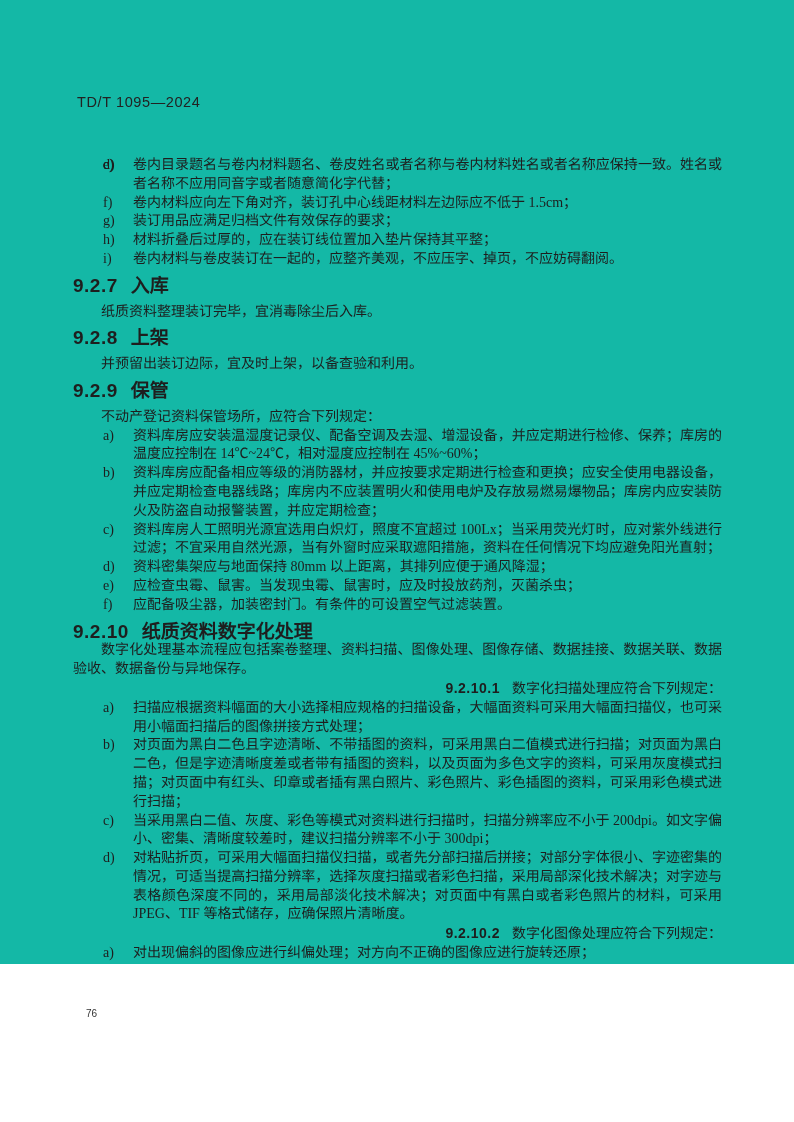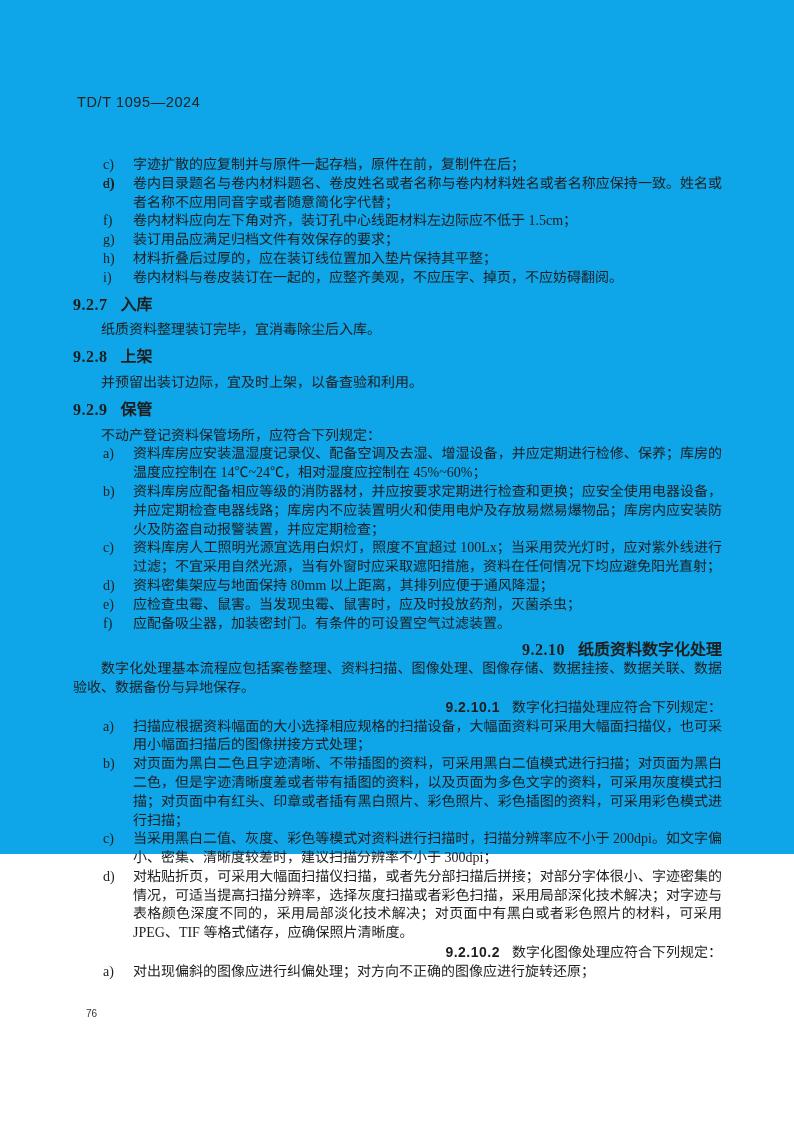--- a/index.html
+++ b/index.html
@@ -4,40 +4,40 @@
 <style>
   html,body{margin:0;padding:0;}
   body{
     width:794px;height:1122px;
     background:#ffffff;
     font-family:"Liberation Serif", serif;
     color:#1e1e1e;
     position:relative;
     overflow:hidden;
   }
-  .page{position:relative;width:794px;height:854px;background:#0ea5e9;}
+  .page{position:relative;width:794px;height:964px;background:#14b8a6;}
   .running-header{
     position:absolute;left:77px;top:94px;
     font-family:"Liberation Sans", sans-serif;
     font-size:14.5px;letter-spacing:0.6px;color:#222;
   }
   .content{
     position:absolute;left:73px;top:156px;width:649px;
     font-size:14px;line-height:18.8px;
     text-align:justify;
   }
   .li{position:relative;padding-left:60px;}
   .li-label{position:absolute;left:30px;top:0;}
   .para{margin:0;text-indent:2em;}
   .h3{
-    font-family:Liberation Serif, serif;
-    font-weight:bold;font-size:16px;
+    font-family:Liberation Sans, sans-serif;
+    font-weight:bold;font-size:19px;
     margin:8px 0 7px;text-align:left;
   }
-  .h3.tight{margin-bottom:0;text-align:right;}
+  .h3.tight{margin-bottom:0;}
   .h3 .h-num{margin-right:13px;letter-spacing:0.5px;}
   .h4{margin:0;text-align:right;}
   .h4 .h-num{
     font-family:"Liberation Sans", sans-serif;
     font-weight:bold;margin-right:12px;letter-spacing:0.5px;
   }
   .page-number{
     position:absolute;left:86px;top:1008px;
     font-family:"Liberation Sans", sans-serif;
     font-size:10px;color:#333;
@@ -48,21 +48,20 @@
 
 <div class="page">
 
   <div class="running-header">TD/T 1095—2024</div>
 
   <div class="content">
 
     <div>
       <div class="li">
         <span class="li-label">c)</span>
-        <span>字迹扩散的应复制并与原件一起存档，原件在前，复制件在后；</span>
       </div>
       <div class="li">
         <span class="li-label">d)</span>
       </div>
       <div class="li">
         <span class="li-label">e)</span>
         <span>卷内目录题名与卷内材料题名、卷皮姓名或者名称与卷内材料姓名或者名称应保持一致。姓名或者名称不应用同音字或者随意简化字代替；</span>
       </div>
       <div class="li">
         <span class="li-label">f)</span>

